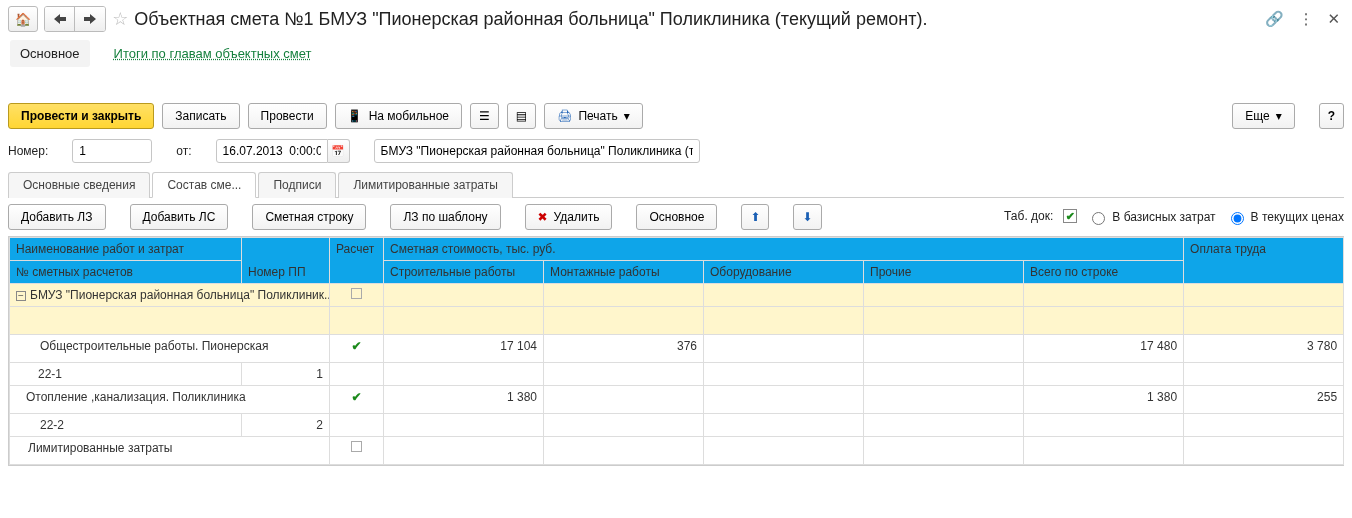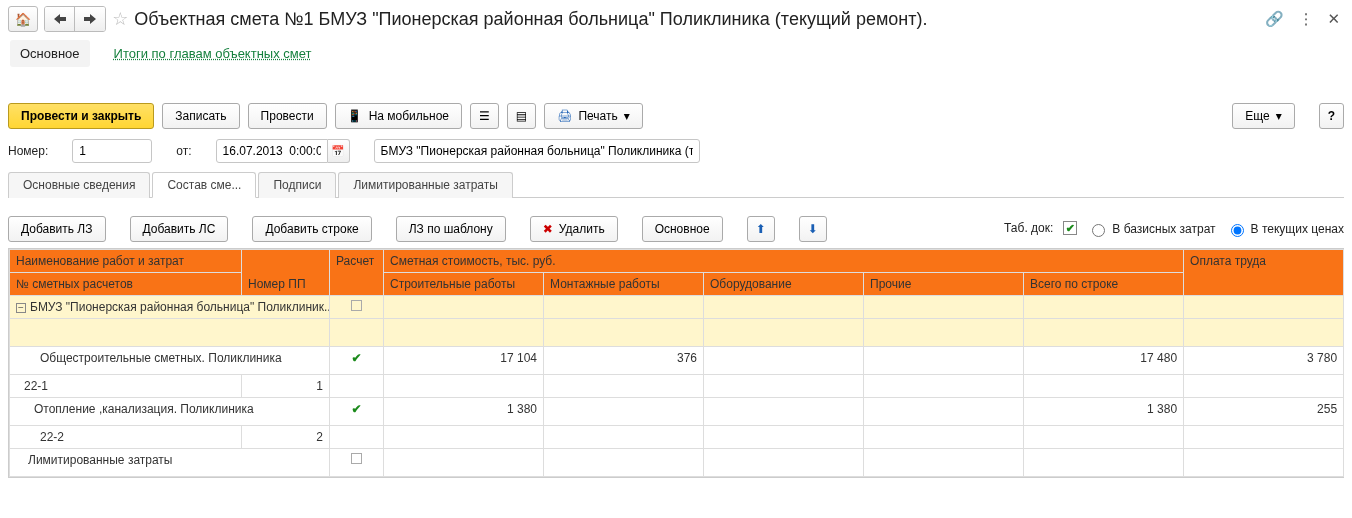--- a/index.html
+++ b/index.html
@@ -34,35 +34,35 @@
   .fields-row { display: flex; gap: 24px; align-items: center; margin-bottom: 8px; }
   .fld-label { font-size: 12px; }
   .fld-input { border: 1px solid #c6c6c6; border-radius: 3px; padding: 4px 6px; height: 24px; font-size: 12px; }
   .fld-with-btn { display: flex; }
   .fld-with-btn .fld-input { border-top-right-radius: 0; border-bottom-right-radius: 0; }
   .fld-with-btn .mini-btn { width: 22px; border: 1px solid #c6c6c6; border-left: none; border-top-right-radius: 3px; border-bottom-right-radius: 3px; background: linear-gradient(#fff,#eee); display: inline-flex; align-items: center; justify-content: center; cursor: pointer; font-size: 11px; }
   
   .link { color: #1a5fb4; text-decoration: underline dotted; cursor: pointer; font-size: 12px; line-height: 1.5; display: inline-block; margin-bottom: 10px; }
   
   
-  .tabs { display: flex; border-bottom: 1px solid #ccc; margin-bottom: 12px; }
+  .tabs { display: flex; border-bottom: 1px solid #ccc; margin-bottom: 0; }
   .tab { padding: 5px 14px; font-size: 12px; border: 1px solid transparent; border-bottom: none; cursor: pointer; position: relative; top: 1px; background: #f6f6f6; border-color: #ccc; margin-right: 2px; border-top-left-radius: 3px; border-top-right-radius: 3px; color: #444; }
   .tab.active { background: #fff; border-color: #ccc; border-bottom: 1px solid #fff; }
   
   
   .mini-toolbar { display: flex; gap: 24px; align-items: center; padding: 6px 0; }
   .mini-toolbar .right { margin-left: auto; display: flex; gap: 10px; align-items: flex-start; font-size: 12px; }
   .radio-wrap { display: inline-flex; align-items: center; gap: 4px; }
   .chk { width: 14px; height: 14px; border: 1px solid #888; display: inline-flex; align-items: center; justify-content: center; font-size: 11px; color: #1b8a1b; font-weight: bold; }
   
   
   .tbl-wrap { border: 1px solid #ccc; }
   .tbl { width: 100%; border-collapse: collapse; table-layout: fixed; }
   .tbl th, .tbl td { border: 1px solid #ddd; padding: 4px 6px; font-size: 12px; text-align: left; vertical-align: top; font-weight: normal; color: #333; }
-  .tbl th { background: #f97316; }
+  .tbl th { background: #0ea5e9; }
   .tbl .num { text-align: right; }
   .group-row td { background: #fff6cc; }
   .data-row td { height: 28px; }
   .sub-row td { border-top: none; }
   .chk-cell { text-align: center !important; }
   .green { color: #1b8a1b; font-weight: bold; }
   .col-tree { width: 232px; }
   .col-pp { width: 88px; }
   .col-calc { width: 54px; }
   .col-cost { width: 160px; }
@@ -154,21 +154,21 @@
     <div class="tab">Основные сведения</div>
     <div class="tab active">Состав сме...</div>
     <div class="tab">Подписи</div>
     <div class="tab">Лимитированные затраты</div>
   </div>
 
   
   <div class="mini-toolbar">
     <button class="btn">Добавить ЛЗ</button>
     <button class="btn">Добавить ЛС</button>
-    <button class="btn">Добавить строке</button>
+    <button class="btn">Сметная строку</button>
     <button class="btn">ЛЗ по шаблону</button>
     <button class="btn">
         <span style="color:#c00">✖</span>
         <span>Удалить</span>
       </button>
     <button class="btn">Основное</button>
     <button class="btn icon-only">
         <span style="color:#1a5fb4">⬆</span>
       </button>
     <button class="btn icon-only">
@@ -236,43 +236,43 @@
             <td></td>
             <td></td>
             <td></td>
             <td></td>
             <td></td>
             <td></td>
             <td></td>
       </tr>
 
       <tr class="data-row">
-        <td colspan="2" style="padding-left:30px">Общестроительные сметных. Поликлиника</td>
+        <td colspan="2" style="padding-left:30px">Общестроительные работы. Пионерская</td>
         <td class="chk-cell"><span class="green">✔</span></td>
         <td class="num">17 104</td>
         <td class="num">376</td>
         <td class="num"></td>
         <td class="num"></td>
         <td class="num">17 480</td>
         <td class="num">3 780</td>
       </tr>
       <tr class="sub-row">
-        <td style="padding-left:14px">22-1</td>
+        <td style="padding-left:28px">22-1</td>
         <td class="num">1</td>
         <td></td>
             <td></td>
             <td></td>
             <td></td>
             <td></td>
             <td></td>
             <td></td>
       </tr>
 
       <tr class="data-row">
-        <td colspan="2" style="padding-left:24px">Отопление ,канализация. Поликлиника</td>
+        <td colspan="2" style="padding-left:16px">Отопление ,канализация. Поликлиника</td>
         <td class="chk-cell"><span class="green">✔</span></td>
         <td class="num">1 380</td>
         <td class="num"></td>
         <td class="num"></td>
         <td class="num"></td>
         <td class="num">1 380</td>
         <td class="num">255</td>
       </tr>
       <tr class="sub-row">
         <td style="padding-left:30px">22-2</td>

